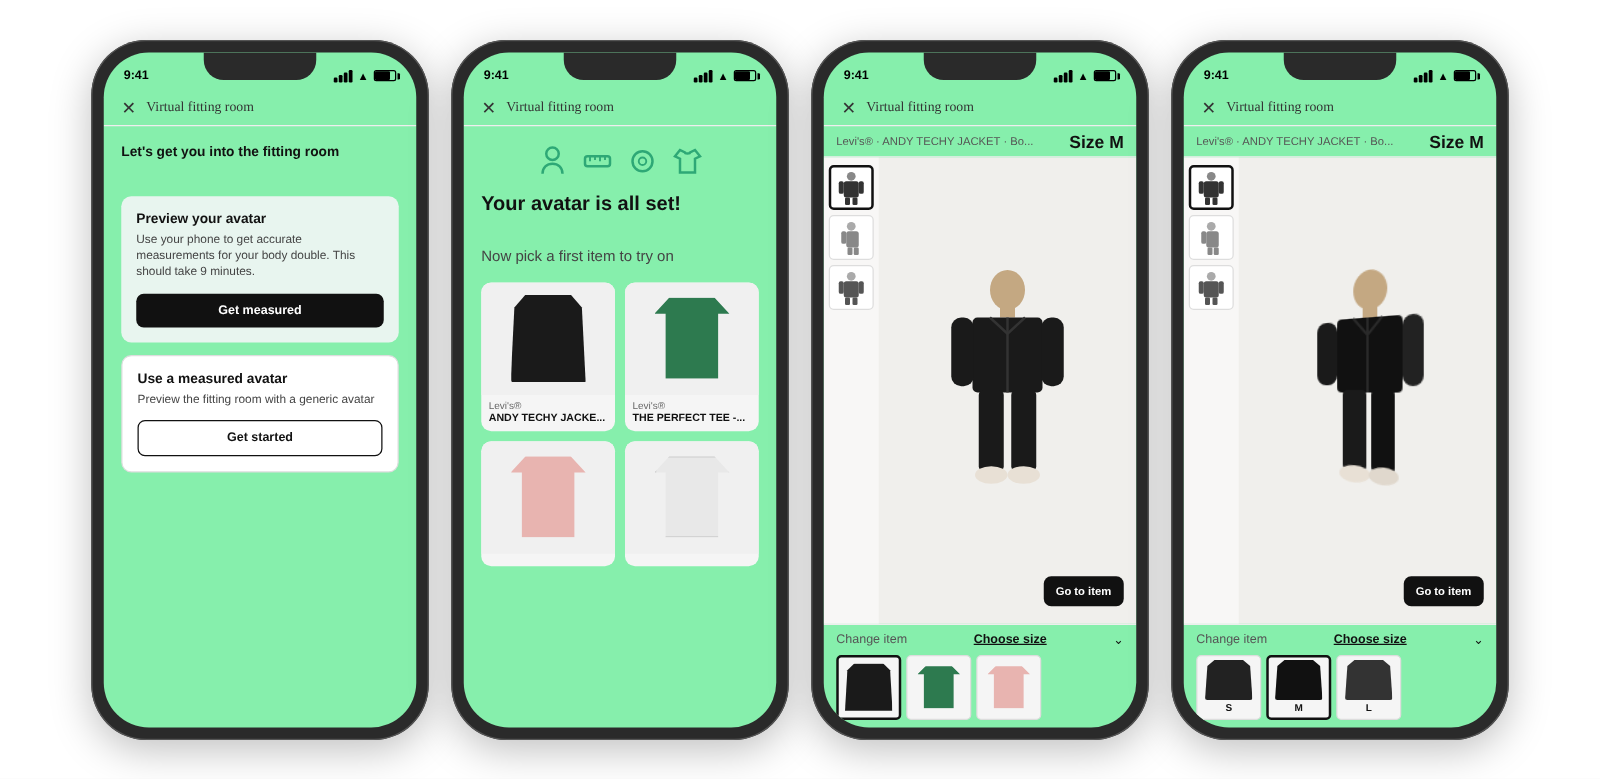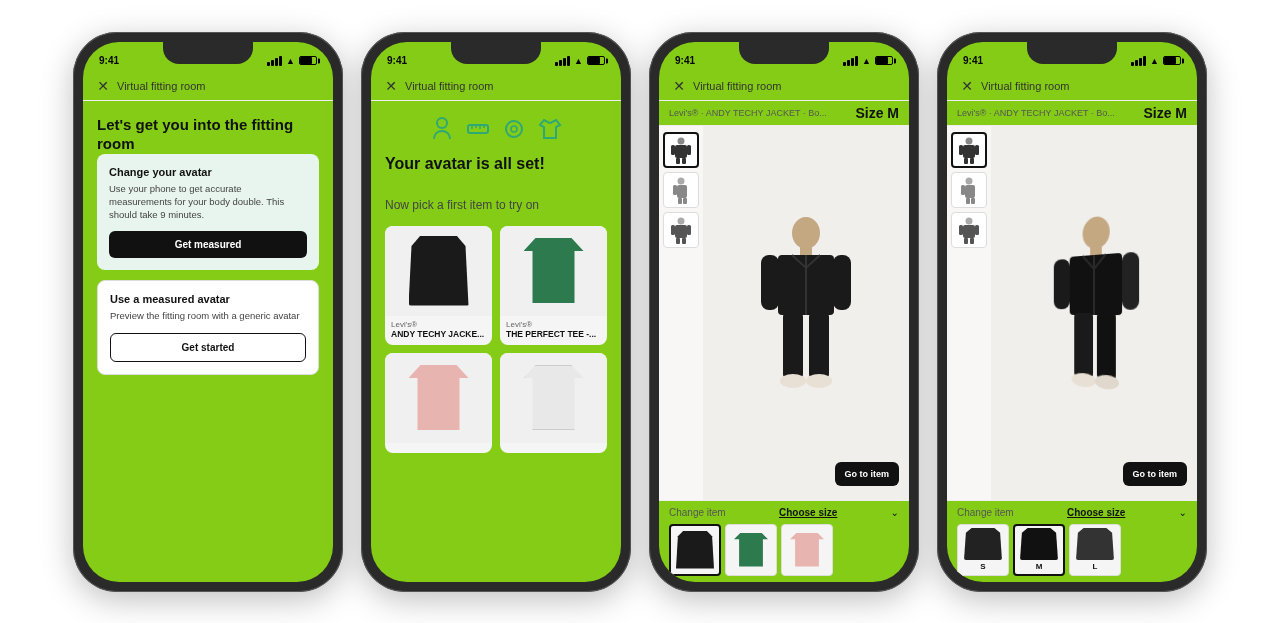--- a/index.html
+++ b/index.html
@@ -29,21 +29,21 @@
       background: #2a2a2a;
       border-radius: 44px;
       padding: 10px;
       position: relative;
       box-shadow: 0 8px 32px rgba(0,0,0,0.25), inset 0 0 0 1px #555;
       flex-shrink: 0;
     }
     .phone-inner {
       width: 100%;
       height: 100%;
-      background: #84cc16;
+      background: #86efac;
       border-radius: 36px;
       overflow: hidden;
       display: flex;
       flex-direction: column;
       position: relative;
     }
     .notch {
       width: 90px;
       height: 22px;
       background: #2a2a2a;
@@ -126,38 +126,39 @@
       justify-content: center;
       font-size: 14px;
       color: #333;
       cursor: pointer;
     }
     .nav-title {
       font-size: 11px;
       font-weight: 500;
       color: #333;
       margin-left: 6px;
+      font-family: Liberation Serif, serif;
     }
 
     
     .screen-content {
       flex: 1;
       overflow-y: auto;
       padding: 14px 14px;
       scrollbar-width: none;
     }
     .screen-content::-webkit-scrollbar { display: none; }
 
     
     .heading-large {
-      font-size: 15px;
+      font-size: 11px;
       font-weight: 700;
       color: #111;
       line-height: 1.3;
-      margin-bottom: 0;
+      margin-bottom: 28px;
     }
     .card {
       border-radius: 8px;
       padding: 12px;
       margin-bottom: 10px;
     }
     .card-green {
       background: #e8f5ef;
     }
     .card-white {
@@ -440,21 +441,21 @@
         </div>
       </div>
       <div class="nav-bar">
         <div class="nav-close">✕</div>
         <span class="nav-title">Virtual fitting room</span>
       </div>
       <div class="screen-content">
         <div class="heading-large">Let's get you into the fitting room</div>
 
         <div class="card card-green">
-          <div class="card-title">Change your avatar</div>
+          <div class="card-title">Preview your avatar</div>
           <div class="card-desc">Use your phone to get accurate measurements for your body double. This should take 9 minutes.</div>
           <button class="btn-primary">Get measured</button>
         </div>
 
         <div class="card card-white">
           <div class="card-title">Use a measured avatar</div>
           <div class="card-desc">Preview the fitting room with a generic avatar</div>
           <button class="btn-secondary">Get started</button>
         </div>
       </div>

